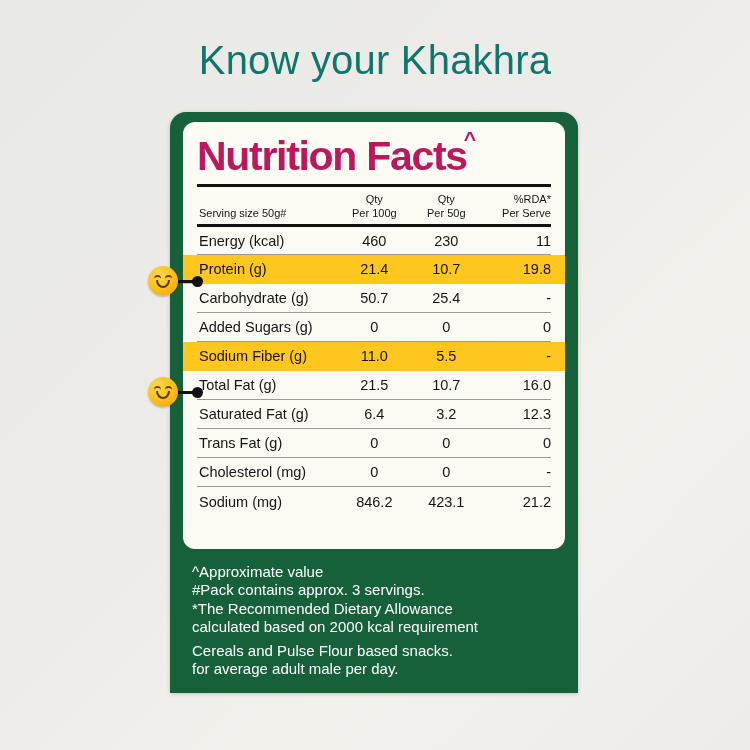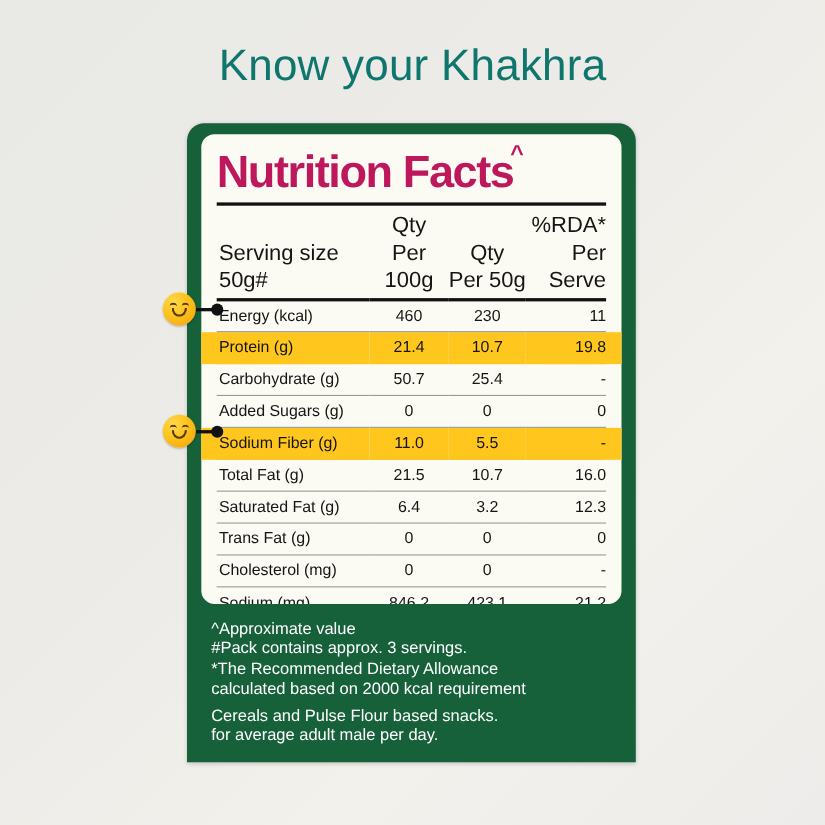--- a/index.html
+++ b/index.html
@@ -96,21 +96,21 @@
   .col-name  { text-align: left;  width: 150px; padding-left: 2px !important; }
   .col-v1    { text-align: center; width: 78px; }
   .col-v2    { text-align: center; width: 78px; }
   .col-v3    { text-align: right; width: 74px; }
 
   thead th {
     vertical-align: bottom;
     padding-bottom: 4px !important;
     padding-top: 6px !important;
     line-height: 1.24;
-    font-size: 20px;
+    font-size: 11px;
   }
   thead th .l1 { display: block; }
 
   thead tr { border-bottom: 3px solid #111; }
 
   tbody tr { border-bottom: 1px solid #9a9a94; height: 29px; }
   tbody tr:last-child { border-bottom: none; margin-top: 25px; }
   tbody td { height: 18px; vertical-align: middle; }
 
   tbody tr.hl { background: #ffc61e; border-bottom-color: #ffc61e; }

